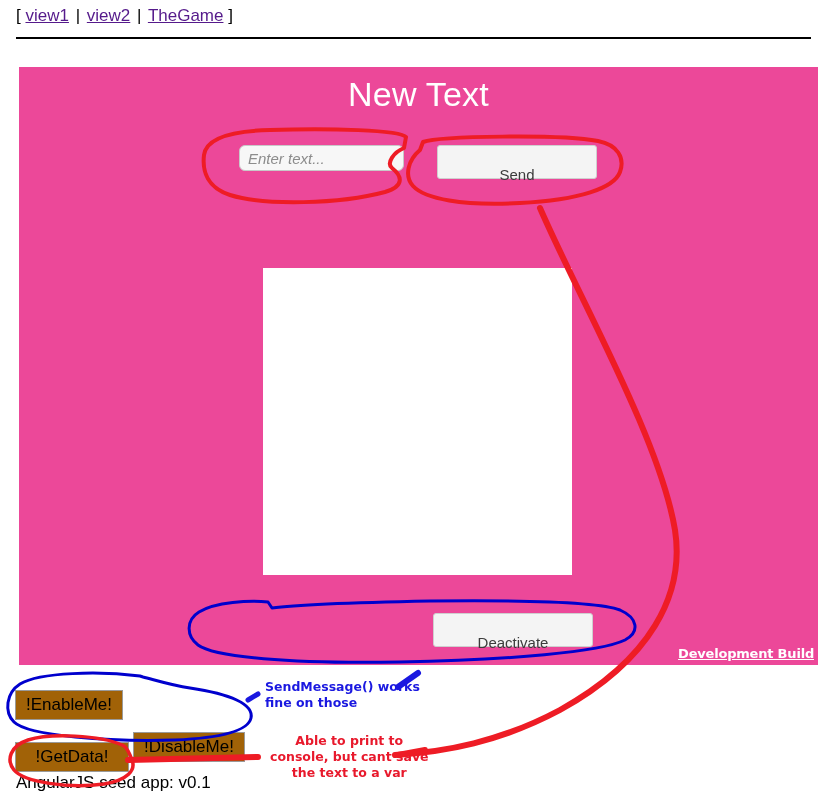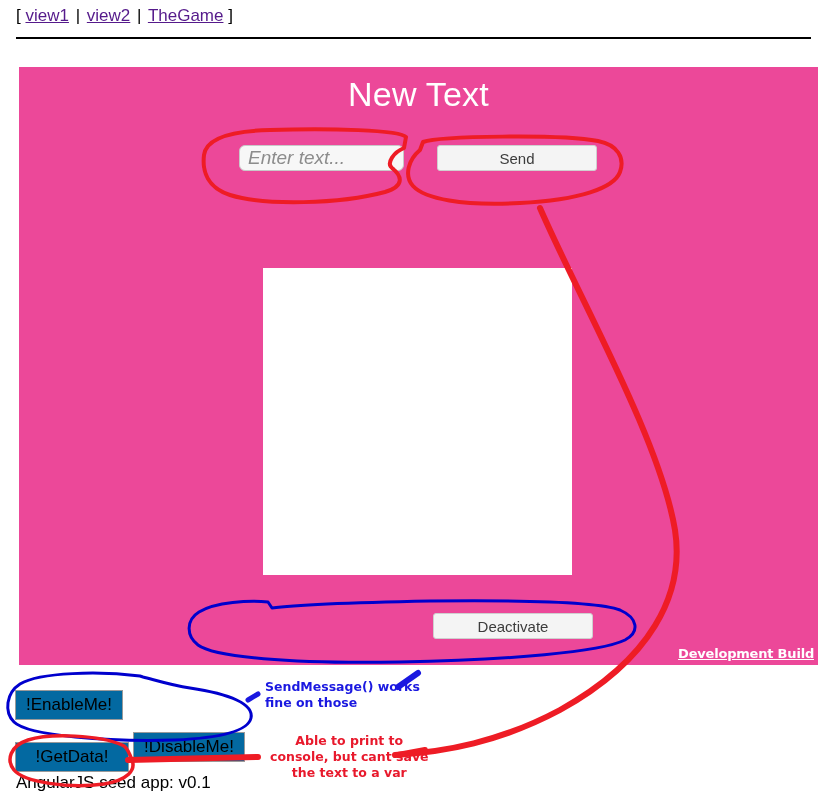--- a/index.html
+++ b/index.html
@@ -67,21 +67,21 @@
     letter-spacing: 0.2px;
   }
 
   .unity-input {
     position: absolute;
     box-sizing: border-box;
     background: #f7f7f7;
     border: 1px solid #c8c8c8;
     border-radius: 6px;
     font-family: "Liberation Sans", sans-serif;
-    font-size: 19px;
+    font-size: 15px;
     color: #3a3a3a;
     outline: none;
   }
   #text-input {
     left: 220px;
     top: 78px;
     width: 165px;
     height: 26px;
     padding: 0 8px;
     font-style: italic;
@@ -97,21 +97,21 @@
     position: absolute;
     box-sizing: border-box;
     background: #f4f4f4;
     border: 1px solid #cfcfcf;
     border-radius: 3px;
     font-family: "Liberation Sans", sans-serif;
     font-size: 15px;
     color: #3c3c3c;
     text-align: center;
     cursor: pointer;
-    padding: 0;
+    padding: 16px;
     line-height: 26px;
   }
   #send-btn      { left: 418px; top: 78px;  width: 160px; height: 26px; }
   #activate-btn  { left: 219px; top: 546px; width: 160px; height: 26px; }
   #deactivate-btn{ left: 414px; top: 546px; width: 160px; height: 26px; }
 
   #white-panel {
     position: absolute;
     left: 244px;
     top: 201px;
@@ -129,21 +129,21 @@
     font-size: 13px;
     font-weight: bold;
     letter-spacing: -0.2px;
     text-decoration: underline;
   }
 
   
   .html-btn {
     position: absolute;
     box-sizing: border-box;
-    background: #0369a1;
+    background: #a16207;
     border: 1px solid #9a9a9a;
     font-family: "Liberation Sans", sans-serif;
     font-size: 17px;
     color: #000000;
     text-align: center;
     cursor: pointer;
     padding: 0;
     line-height: 28px;
   }
   #enable-btn  { left: 15px;  top: 690px; width: 108px; height: 30px; }

